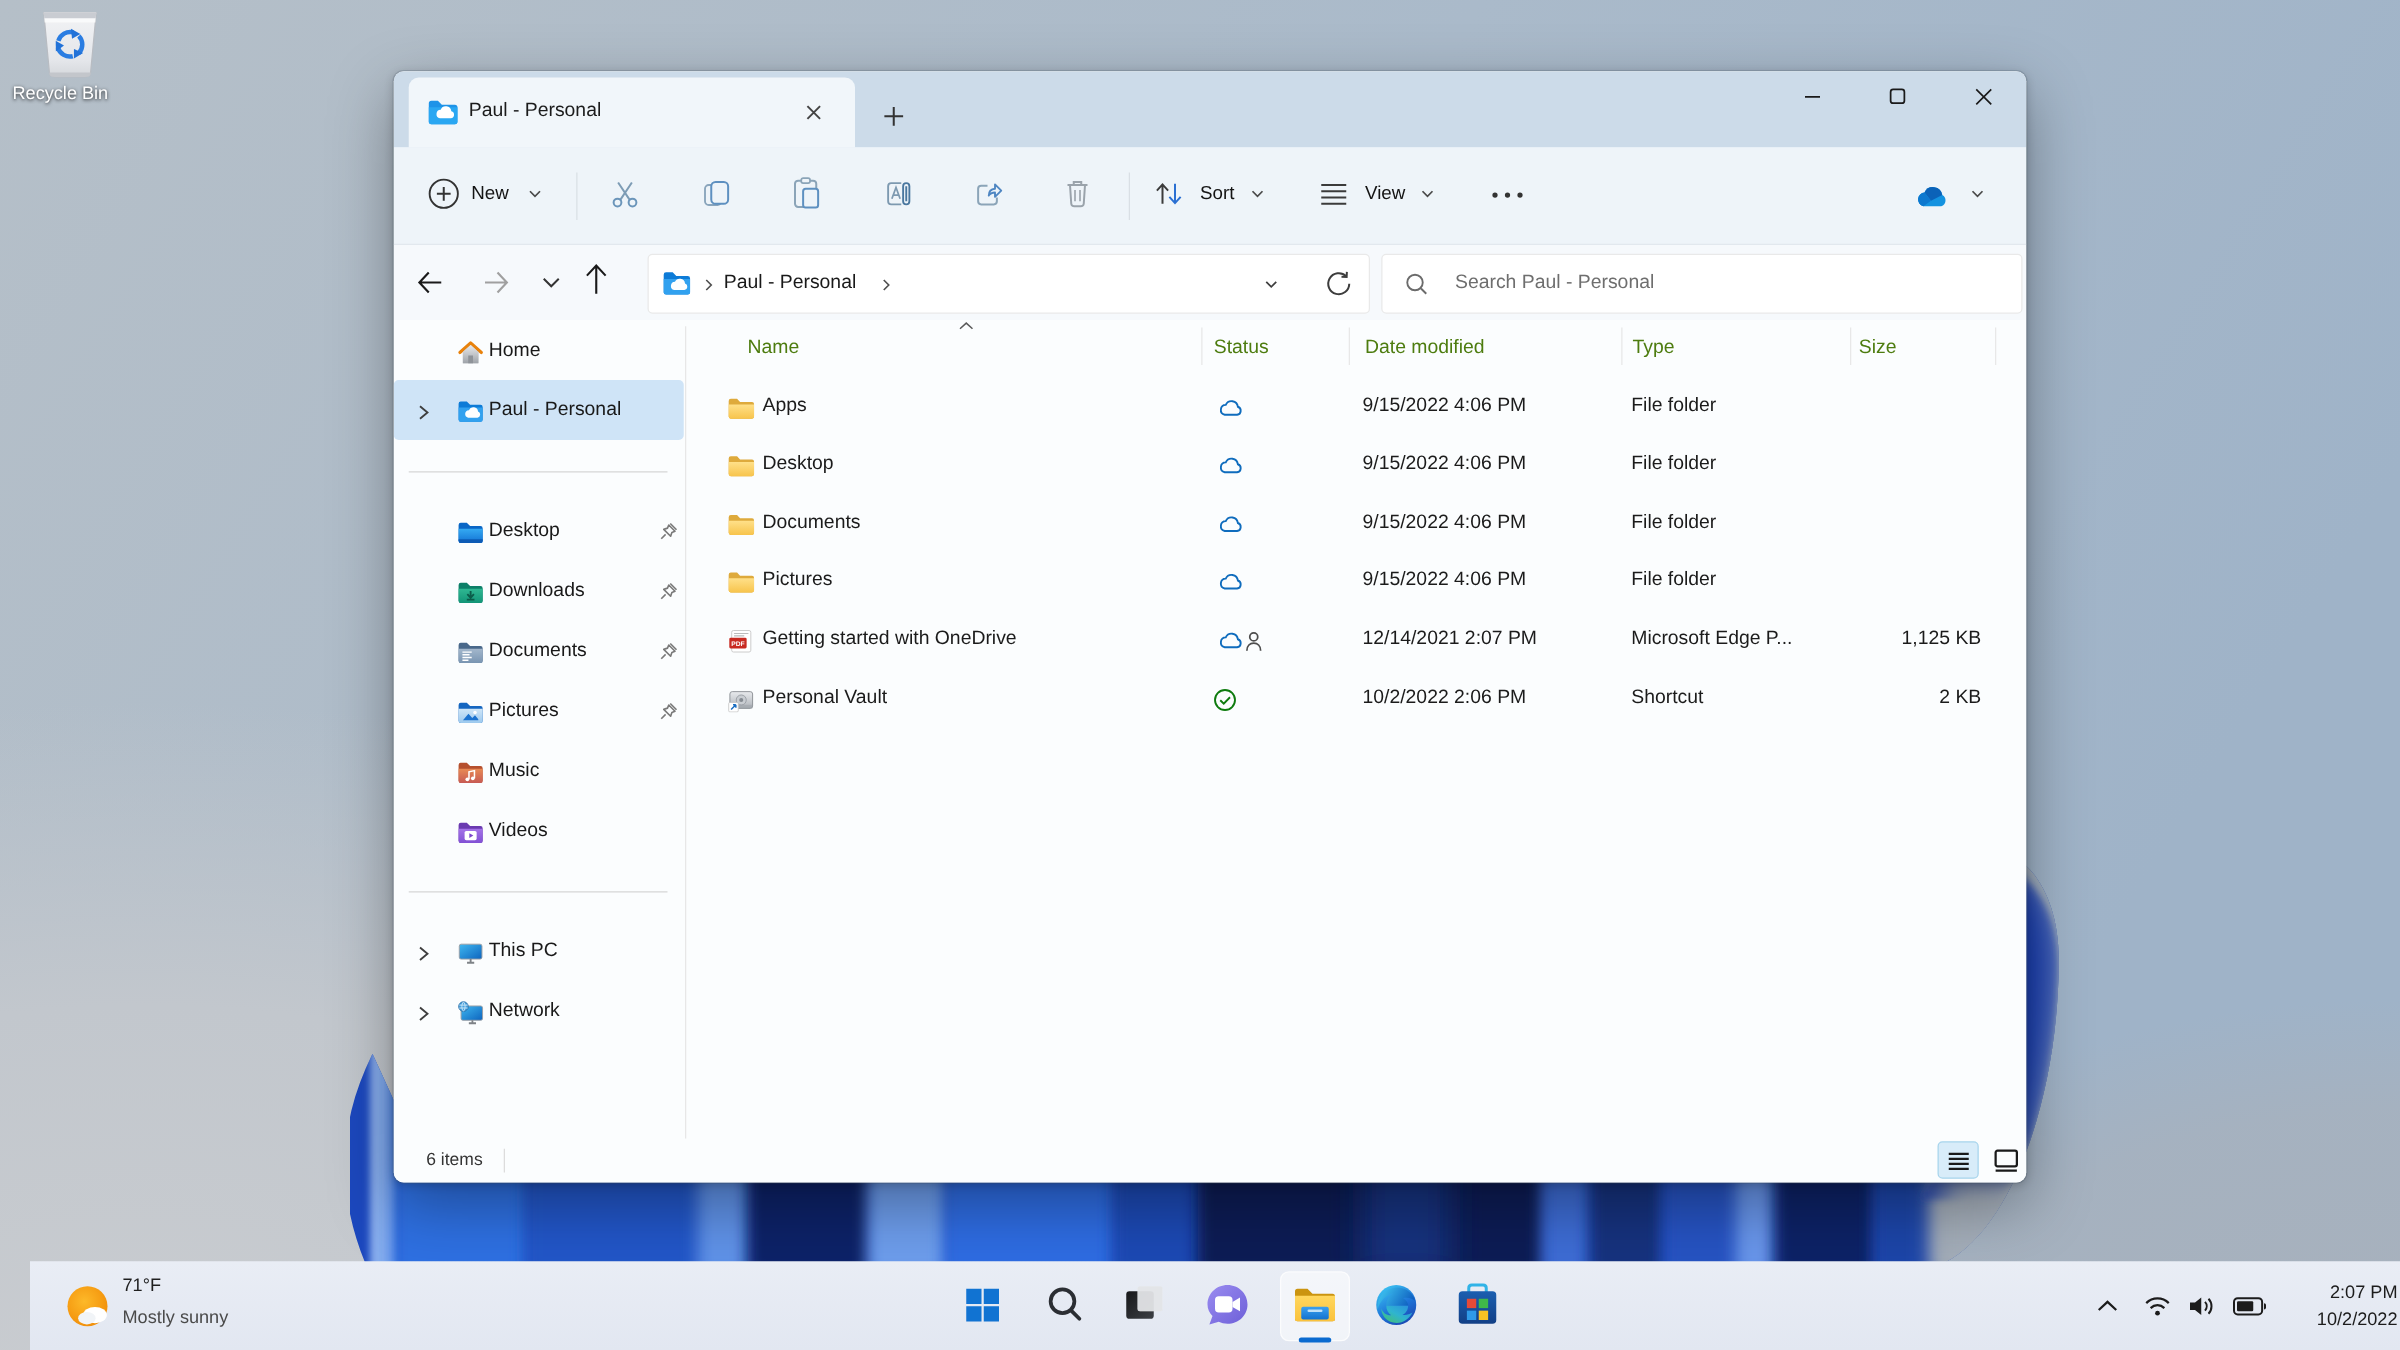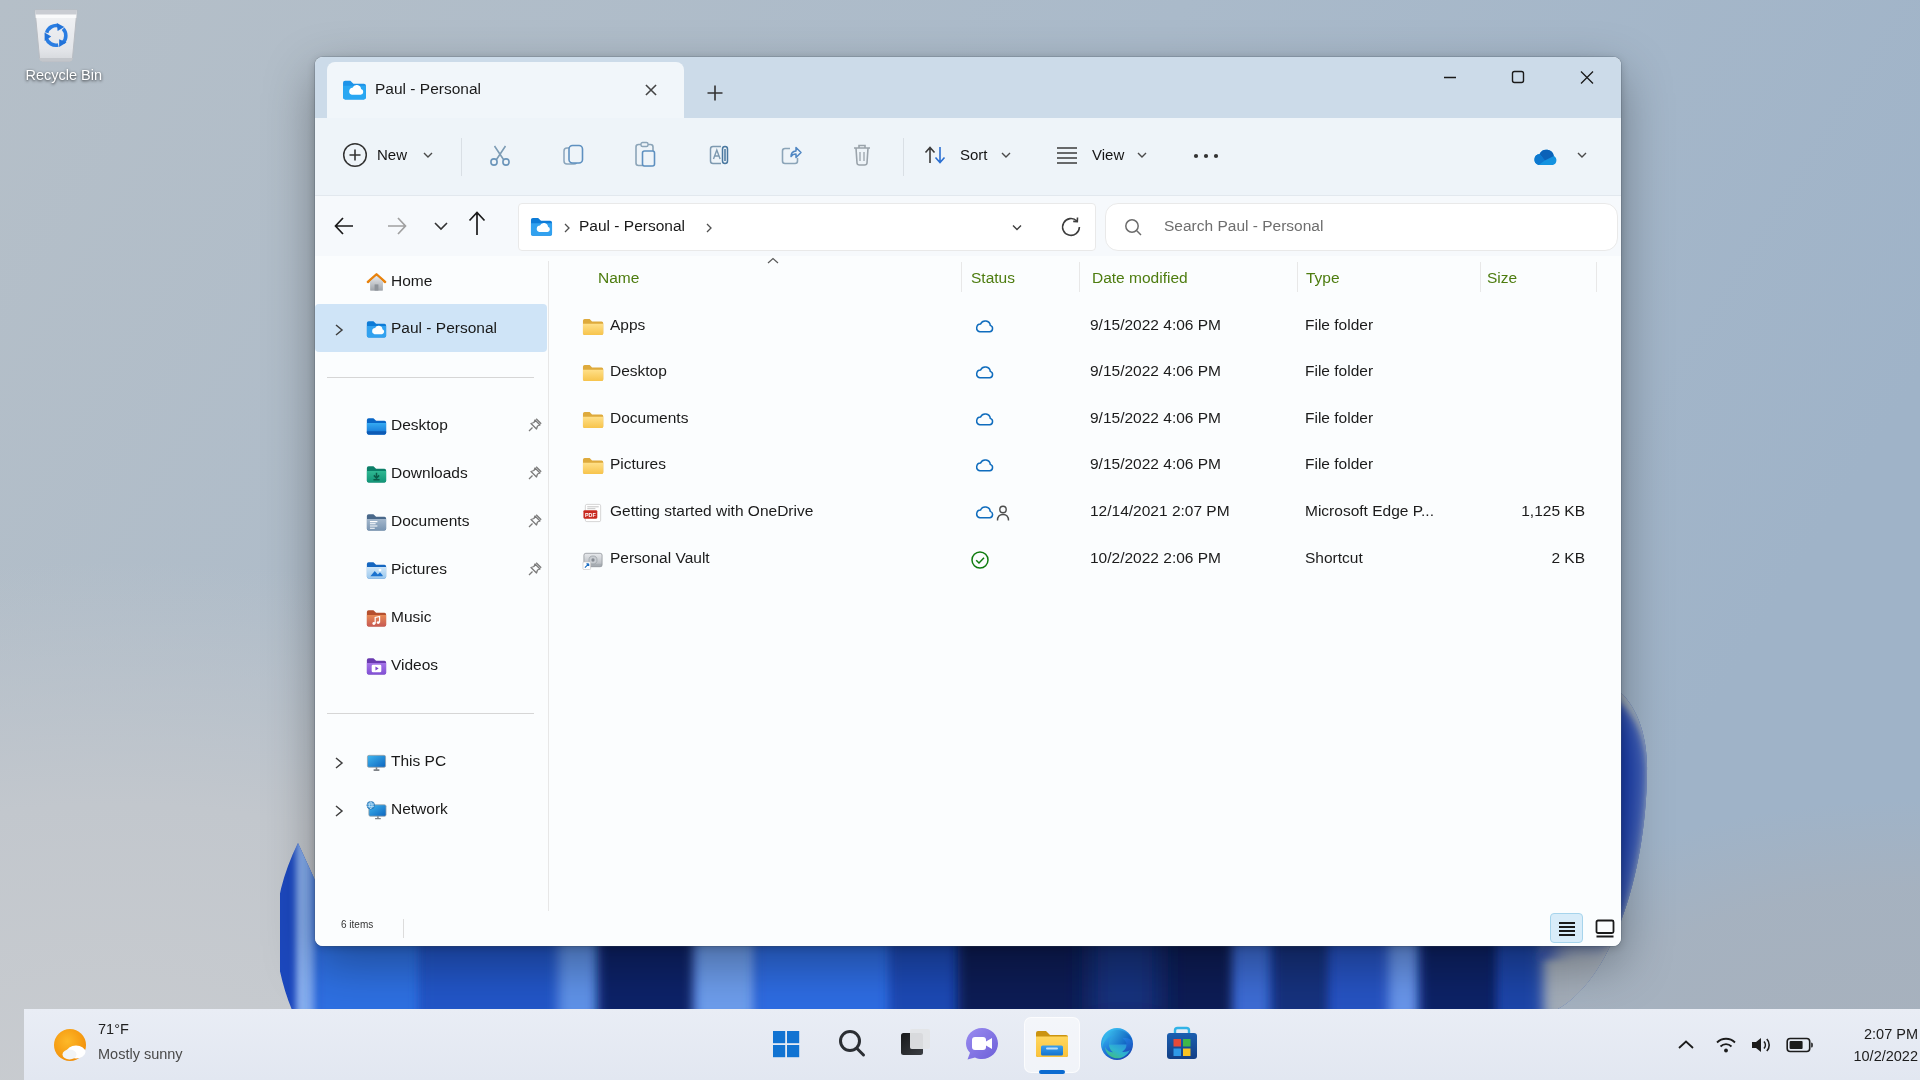--- a/index.html
+++ b/index.html
@@ -41,28 +41,28 @@
 .hdiv { position:absolute; top:6px; width:1px; height:30px; background:#e8e8e8; }
 .frow { position:absolute; left:0px; width:1064px; height:46px; }
 .frow .nm { position:absolute; left:61px; top:12px; font-size:15.5px; color:#1b1b1b; }
 .frow .dt { position:absolute; left:541px; top:12px; font-size:15.5px; color:#1b1b1b; }
 .frow .tp { position:absolute; left:756px; top:12px; font-size:15.5px; color:#1b1b1b; }
 .frow .sz { position:absolute; left:836px; width:200px; top:12px; font-size:15.5px; color:#1b1b1b; text-align:right; }
 .frow .fico { position:absolute; left:33px; top:13px; width:22px; height:20px; }
 .frow .stat { position:absolute; left:424px; top:13px; width:22px; height:20px; }
 
 #statusbar { position:absolute; left:0; top:854px; width:100%; height:35px; background:#fbfdfe; }
-#statusbar .cnt { position:absolute; left:26px; top:8px; font-size:10px; color:#343434; }
+#statusbar .cnt { position:absolute; left:26px; top:8px; font-size:14px; color:#343434; }
 
 #taskbar { position:absolute; left:0; top:1009px; width:1920px; height:71px;
   background:linear-gradient(180deg,#e9edf5 0%,#e2e7f1 100%);margin-left:24px; }
 .tbi { position:absolute; top:15px; width:40px; height:40px; }
 #clock { position:absolute; right:26px; top:14px; text-align:right; font-size:14.5px; color:#1c1c1c; line-height:22px; }
 
-#rbin { position:absolute; left:10px; top:5px; width:92px; text-align:right; }
+#rbin { position:absolute; left:10px; top:5px; width:92px; text-align:left; }
 #rbin .cap2 { color:#fff; font-size:14.5px; text-shadow:0 1px 3px rgba(0,0,0,.85); margin-top:2px; }
 </style>
 </head>
 <body>
 <div id="stage">
 <svg id="wall" width="1920" height="1080" viewBox="0 0 1920 1080">
   <defs>
     <linearGradient id="base" x1="0" y1="0" x2="1" y2="0.35">
       <stop offset="0" stop-color="#b5bfc8"></stop>
       <stop offset="0.55" stop-color="#aabaca"></stop>
@@ -293,21 +293,21 @@
             <path d="M4 3 L8 7 L4 11" stroke="#4f4f4f" stroke-width="1.3" fill="none"></path>
           </svg>
       <svg class="abs" style="left:490px;top:18px" width="16" height="12" viewBox="0 0 16 12">
             <path d="M4 3.5 L8 7.5 L12 3.5" stroke="#3f3f3f" stroke-width="1.4" fill="none"></path>
           </svg>
       <svg class="abs" style="left:540px;top:11px" width="24" height="24" viewBox="0 0 24 24" fill="none">
         <path d="M20.4 12 a8.4 8.4 0 1 1 -2.5 -6" stroke="#3d3d3d" stroke-width="1.6"></path>
         <path d="M18.5 2.5 L18.3 6.6 L14.2 6.4" stroke="#3d3d3d" stroke-width="1.6"></path>
       </svg>
     </div>
-    <div class="navbox" style="left:790px; width:513px;border-radius:13px;">
+    <div class="navbox" style="left:790px; width:513px;">
       <svg class="abs" style="left:17px;top:13px" width="21" height="21" viewBox="0 0 21 21" fill="none" stroke="#6b6b6b" stroke-width="1.5">
         <circle cx="9" cy="9" r="6.2"></circle>
             <path d="M13.8 13.8 L18 18"></path>
       </svg>
       <div class="abs" style="left:58px;top:13px;font-size:15.5px;color:#6e6e6e;">Search Paul - Personal</div>
     </div>
   </div>
 
   <div id="content">
     <div id="selrow"></div>

